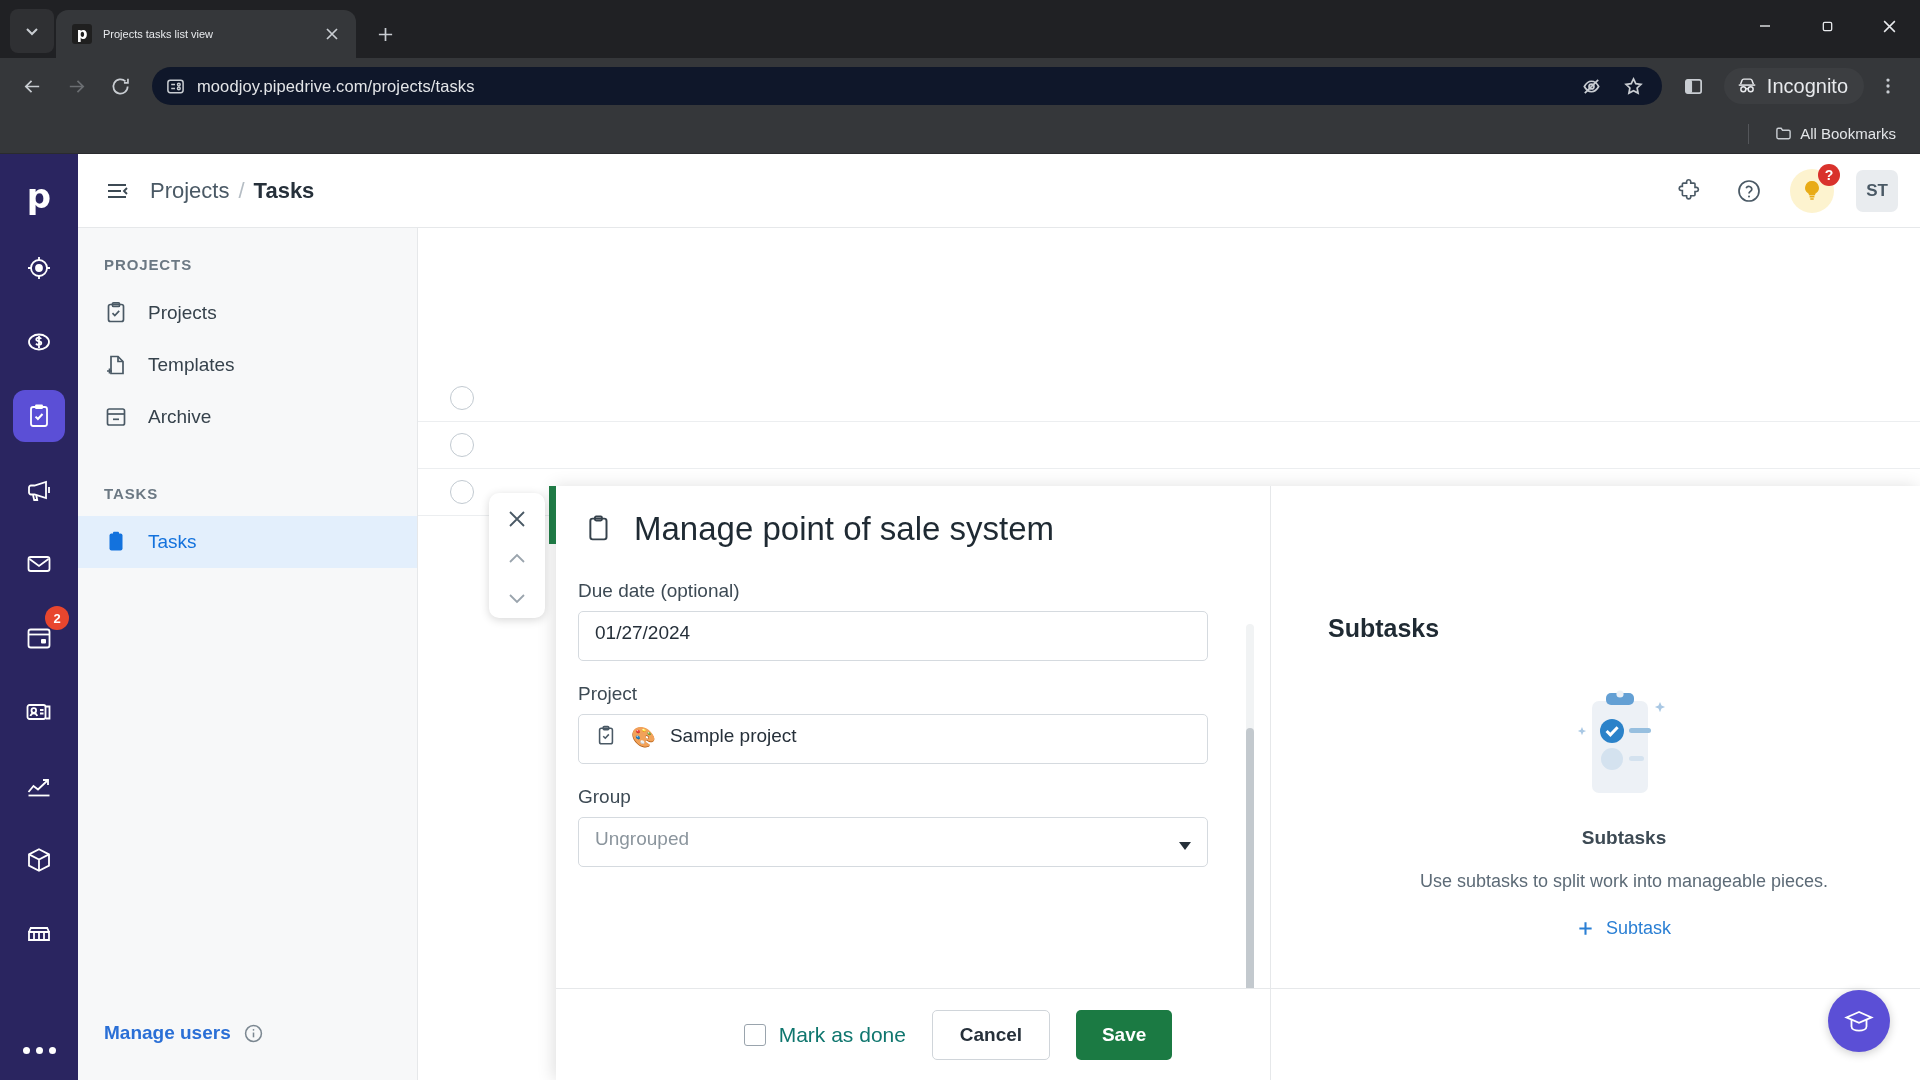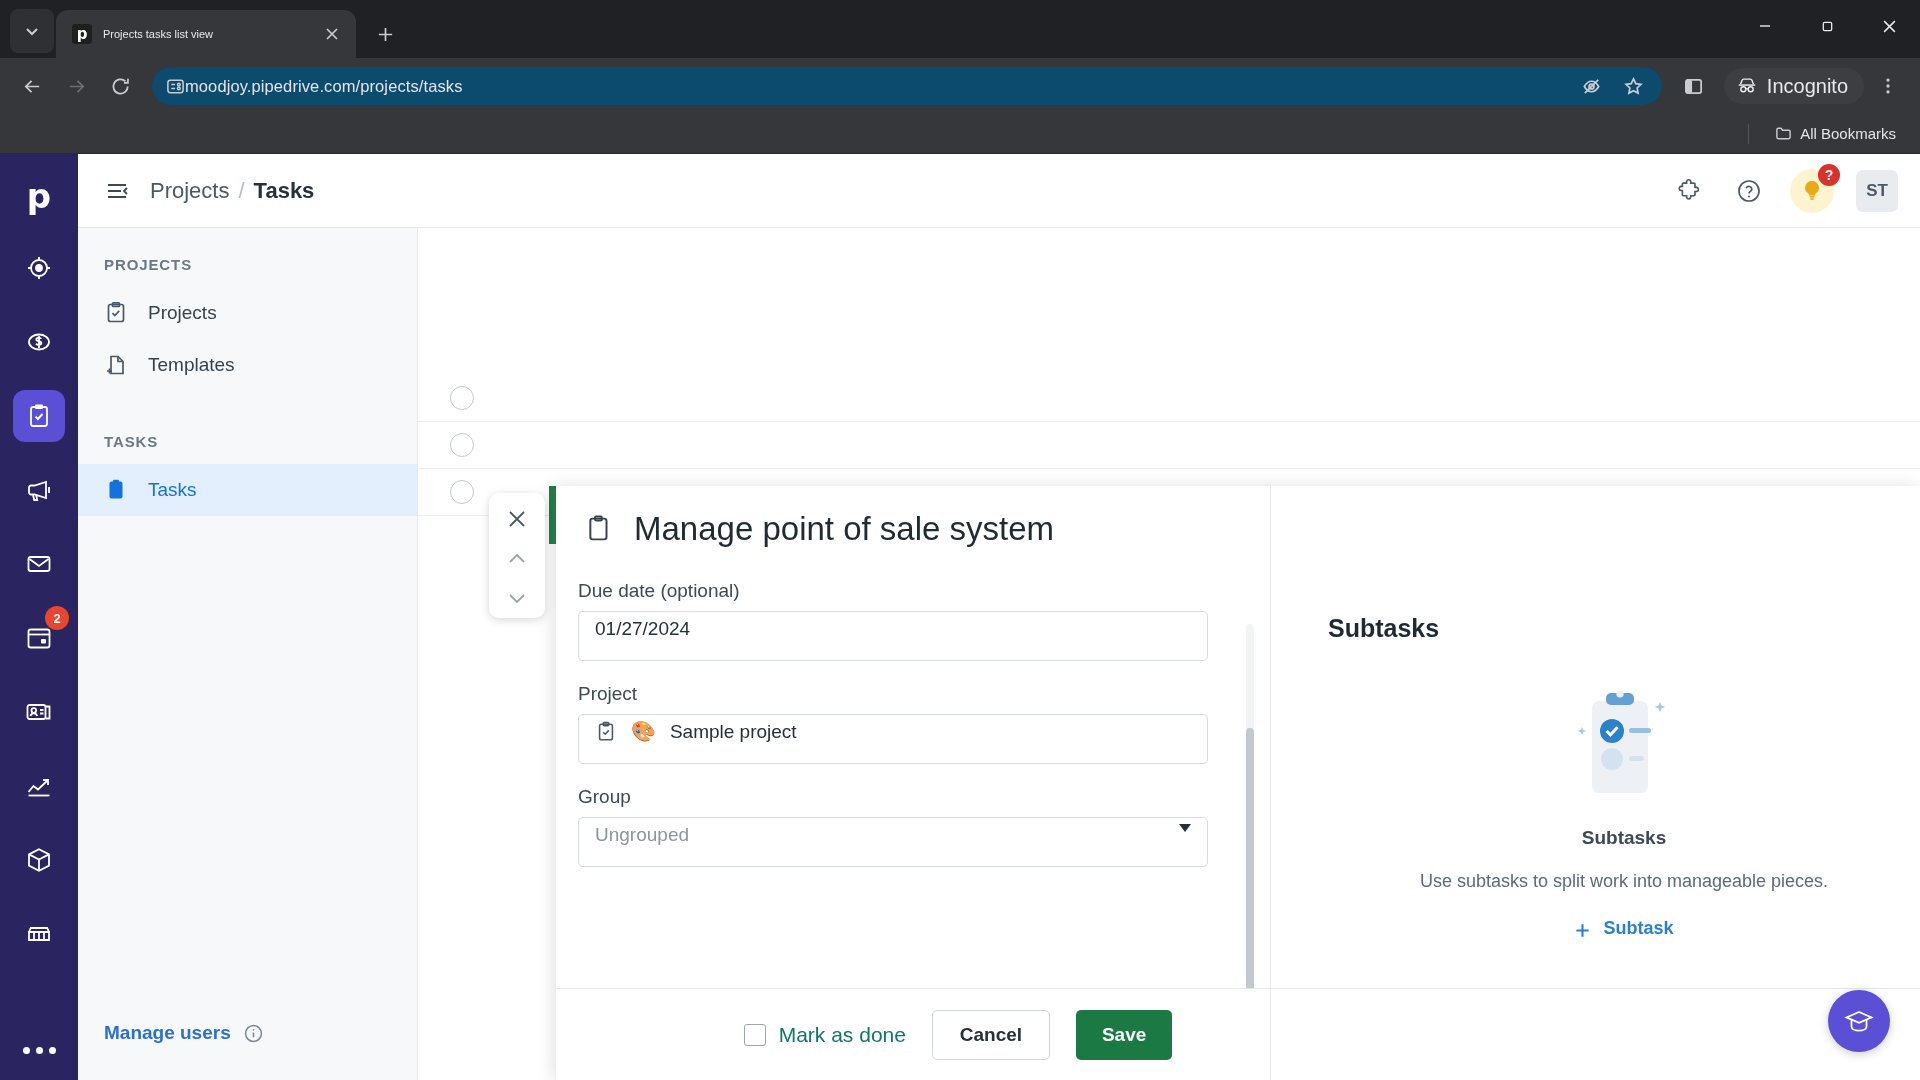--- a/index.html
+++ b/index.html
@@ -55,22 +55,22 @@
     height: 56px; background: #35373a; display: flex; align-items: center;
     padding: 0 12px; gap: 4px;
   }
   .tb-icon {
     width: 40px; height: 40px; border-radius: 50%; display: flex;
     align-items: center; justify-content: center; cursor: pointer; flex: none;
   }
   .tb-icon svg { stroke: #c9cdd2; stroke-width: 1.8; fill: none; }
   .tb-icon.disabled svg { stroke: #6b6e72; }
   .omnibox {
-    flex: 1; height: 38px; background: #0c4a6e; border-radius: 19px;
-    display: flex; align-items: center; padding: 0 8px 0 14px; gap: 0;
+    flex: 1; height: 38px; background: #0f172a; border-radius: 19px;
+    display: flex; align-items: center; padding: 0 8px 0 14px; gap: 12px;
     margin: 0 8px; cursor: text;
   }
   .omni-url { color: #e3e5e8; font-size: 16.5px; letter-spacing: .1px; }
   .omni-right { margin-left: auto; display: flex; align-items: center; gap: 2px; }
   .incognito-pill {
     height: 36px; border-radius: 18px; background: #3c3e41; display: flex;
     align-items: center; gap: 9px; padding: 0 16px 0 12px; margin-left: 6px; cursor: pointer;
   }
   .incognito-pill span { color: #e8eaed; font-size: 20px; }
   .bookmarks-bar {
@@ -201,21 +201,21 @@
 
   .modal-main { flex: 1; display: flex; min-height: 0; }
   .form-col {
     width: 714px; flex: none; position: relative; overflow: hidden; padding-left: 0;
   }
   .form-scroll { padding: 8px 62px 0 22px; }
   .fld { margin-bottom: 22px; }
   .fld-label { font-size: 19px; color: #3d4a54; margin-bottom: 9px; }
   .fld-input {
     height: 50px; border: 1px solid #d5dadf; border-radius: 5px; display: flex;
-    align-items: flex-start; padding: 6px 16px; font-size: 19px; color: #26303a; gap: 14px; cursor: text;
+    align-items: flex-end; padding: 16px 16px; font-size: 19px; color: #26303a; gap: 14px; cursor: text;
     background: #fff;
   }
   .fld-input.select { cursor: pointer; }
   .fld-input .grow { flex: 1; }
   .fld-input .placeholder { color: #8b959d; }
   .fld-input svg { stroke: #4a5965; stroke-width: 1.7; fill: none; flex: none; }
   .caret { width: 0; height: 0; border-left: 6px solid transparent; border-right: 6px solid transparent;
     border-top: 8px solid #26303a; flex: none; }
   .clear-x { font-size: 21px; color: #3d4a54; line-height: 1; cursor: pointer; }
   .emoji { font-size: 20px; line-height: 1; }
@@ -227,22 +227,22 @@
     position: absolute; right: 16px; top: 156px; width: 8px; height: 448px;
     background: #c3c9ce; border-radius: 4px; cursor: grab;
   }
   .col-divider { position: absolute; left: 714px; top: 0; bottom: 0; width: 1px; background: #e6e8ea; }
 
   .subtask-col { flex: 1; padding: 42px 0 0 58px; min-width: 0; }
   .subtask-h { font-size: 25px; font-weight: 700; color: #1f2a33; }
   .subtask-empty { margin-top: 44px; display: flex; flex-direction: column; align-items: center; }
   .st-title { margin-top: 22px; font-size: 19px; font-weight: 700; color: #3d4a54; }
   .st-desc { margin-top: 22px; font-size: 18px; color: #5d6b77; }
-  .st-add { margin-top: 26px; display: flex; align-items: flex-end; gap: 12px;
-    color: #2a7fd4; font-size: 18px; font-weight: 700; cursor: pointer; }
+  .st-add { margin-top: 26px; display: flex; align-items: center; gap: 12px;
+    color: #2a7fd4; font-size: 18px; font-weight: 400; cursor: pointer; }
   .st-add svg { stroke: #2a7fd4; stroke-width: 2.2; fill: none; }
 
   .modal-foot {
     height: 92px; flex: none; border-top: 1px solid #e6e8ea; display: flex; align-items: center;
     justify-content: center; gap: 26px; padding-right: 560px;
   }
   .chk-wrap { display: flex; align-items: center; gap: 13px; cursor: pointer; }
   .chk { width: 22px; height: 22px; border: 1.7px solid #9aa4ad; border-radius: 3px; }
   .chk-label { font-size: 21px; color: #0f766e; }
   .btn {
@@ -515,20 +515,28 @@
               </svg>
             <span>Projects</span>
           </div>
           <div class="nav-item">
             <svg width="24" height="24" viewBox="0 0 24 24">
                 <path d="M7 3.5h7l5 5v12H7z"></path>
                 <path d="M14 3.5v5h5"></path>
                 <path d="M3 18h5M5.5 15.5v5"></path>
               </svg>
             <span>Templates</span>
+          </div>
+          <div class="nav-item">
+            <svg width="24" height="24" viewBox="0 0 24 24">
+                <rect x="3.5" y="4" width="17" height="16" rx="1.8"></rect>
+                <path d="M3.5 9h17"></path>
+                <path d="M9 14.3h6"></path>
+              </svg>
+            <span>Archive</span>
           </div>
 
           <div class="nav-section second">TASKS</div>
           <div class="nav-item active">
             <svg width="24" height="24" viewBox="0 0 24 24">
                 <rect x="5.5" y="3.5" width="13" height="17" rx="2" fill="#1372dd" stroke="none"></rect>
                 <rect x="9" y="1.8" width="6" height="3.4" rx="1" fill="#1372dd" stroke="none"></rect>
               </svg>
             <span>Tasks</span>
           </div>

